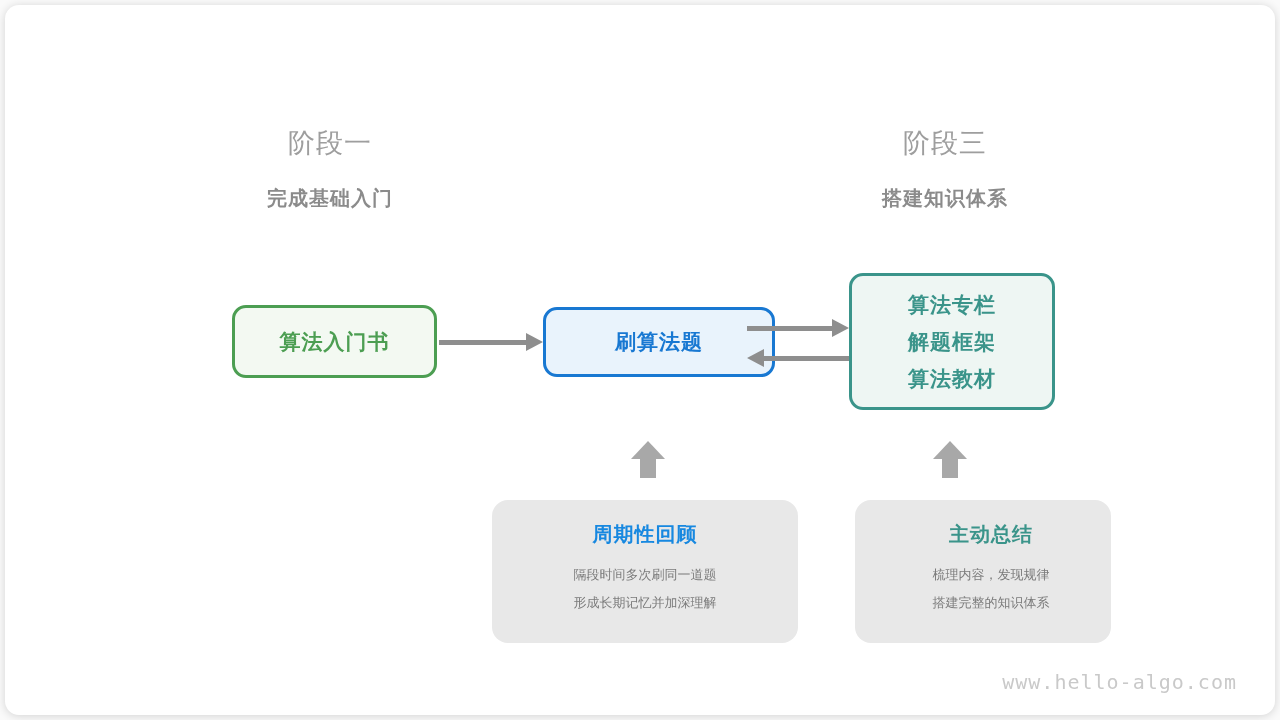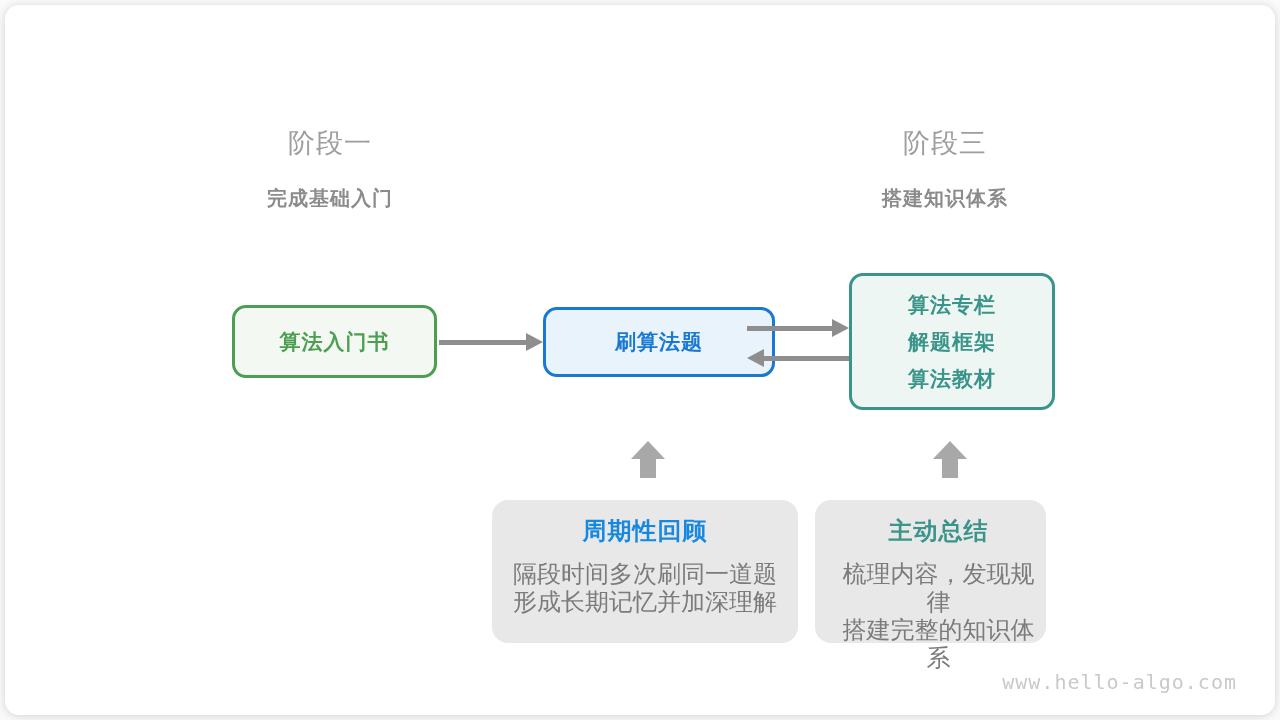--- a/index.html
+++ b/index.html
@@ -88,28 +88,28 @@
   .block-arrow-1 { left: 626px; }
   .block-arrow-2 { left: 928px; }
 
   
   .callout {
     position: absolute; top: 495px; height: 143px;
     background: #e8e8e8; border-radius: 16px;
     text-align: center;
   }
   .callout-1 { left: 487px; width: 306px; }
-  .callout-2 { left: 810px; width: 231px; padding-left: 16px; }
+  .callout-2 { left: 850px; width: 256px; padding-left: 16px; }
   .callout-title {
-    margin-top: 15px; font-size: 24px; font-weight: 700; letter-spacing: 1px;
+    margin-top: 21px; font-size: 20px; font-weight: 700; letter-spacing: 1px;
   }
   .callout-1 .callout-title { color: #1788e0; }
   .callout-2 .callout-title { color: #3a948a; }
   .callout-body {
-    margin-top: 13px; font-size: 24px; line-height: 28px; color: #7b7b7b;
+    margin-top: 13px; font-size: 13px; line-height: 28px; color: #7b7b7b;
   }
 
   
   .watermark {
     position: absolute; right: 38px; bottom: 21px;
     font-family: "DejaVu Sans Mono", "Liberation Mono", monospace;
     font-size: 20px; color: #c9c9c9; letter-spacing: 1px;
   }
 </style>
 </head>

